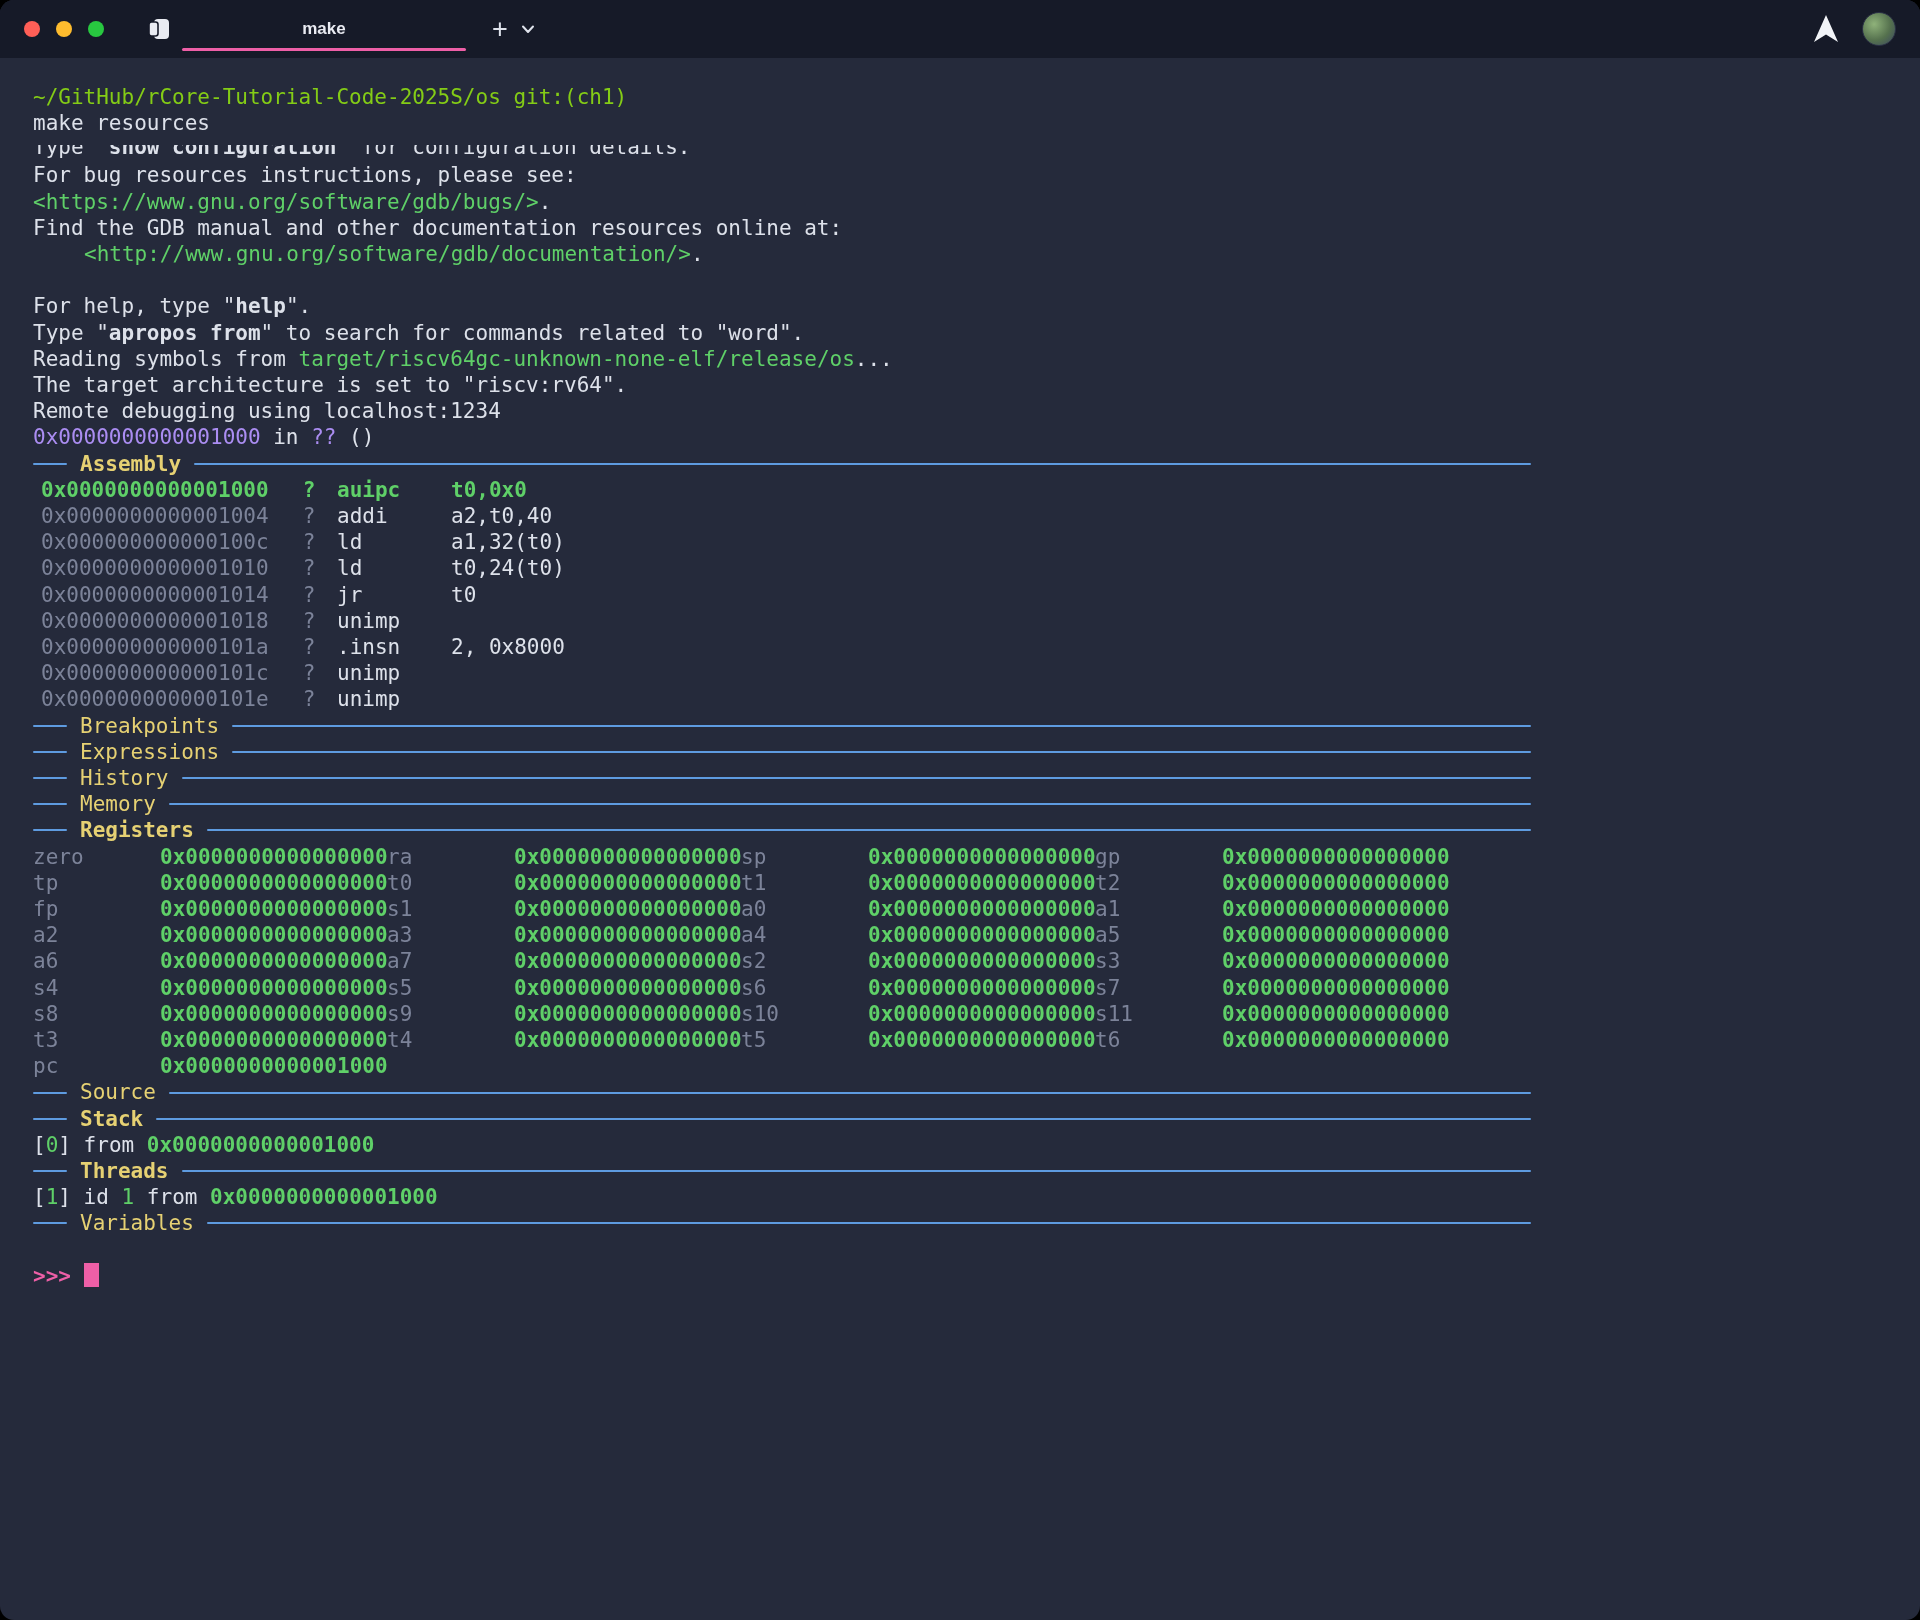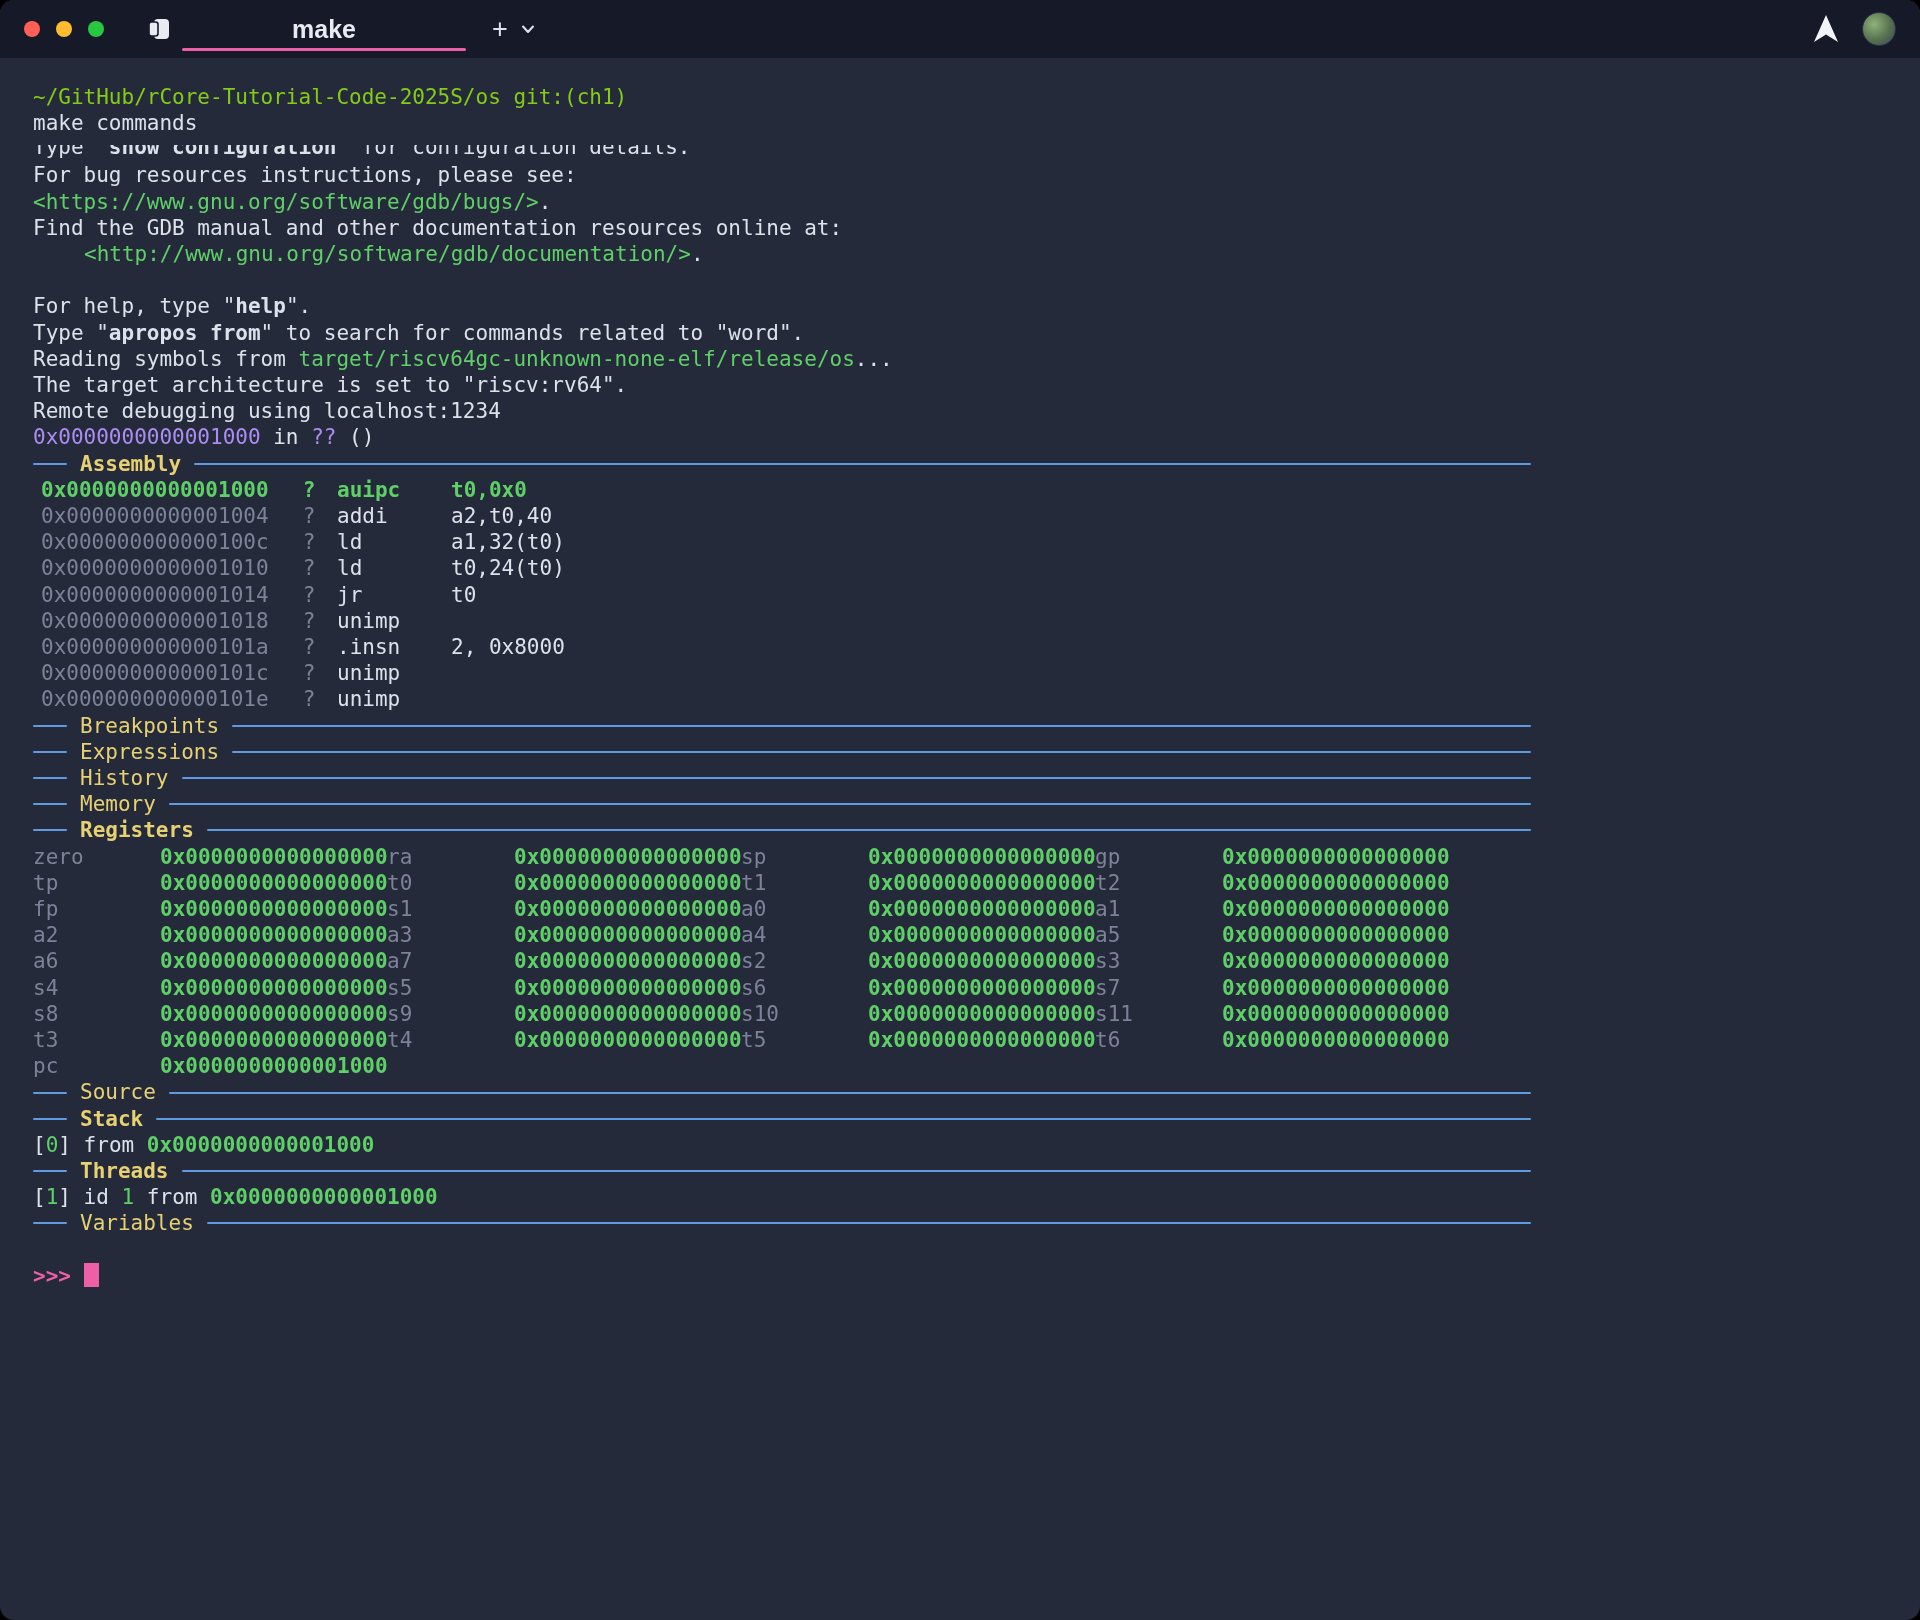--- a/index.html
+++ b/index.html
@@ -7,21 +7,21 @@
   .window{width:1920px;height:1620px;background:var(--bg,#252a3b);border-radius:14px;overflow:hidden;position:relative;font-family:"DejaVu Sans Mono",monospace;}
   
   .titlebar{height:58px;background:var(--titlebar_bg,#161a28);display:flex;align-items:center;font-family:"Liberation Sans",sans-serif;}
   .traffic{display:flex;align-items:center;margin-left:24px;}
   .tl{width:16px;height:16px;border-radius:50%;display:inline-block;margin-right:16px;}
   .tl.red{background:var(--traffic_red,#ff5f57)}
   .tl.yel{background:var(--traffic_yellow,#febc2e)}
   .tl.grn{background:var(--traffic_green,#28c840)}
   .pages-ic{margin-left:26px;display:flex;align-items:center;}
   .tab{margin-left:10px;width:284px;height:100%;position:relative;display:flex;align-items:center;justify-content:center;cursor:default;}
-  .tab-label{color:#e9ebf2;font-size:25px;font-weight:600;}
+  .tab-label{color:#e9ebf2;font-size:17px;font-weight:600;}
   .tab-underline{position:absolute;left:0;right:0;bottom:7px;height:3px;border-radius:2px;background:var(--pink,#ee5fa7);}
   .newtab{margin-left:26px;color:#dfe3ec;font-size:27px;font-weight:300;line-height:1;}
   .chev{margin-left:12px;display:flex;align-items:center;}
   .tb-spacer{flex:1;}
   .logo{margin-right:20px;display:flex;align-items:center;}
   .avatar{width:34px;height:34px;border-radius:50%;margin-right:24px;background:radial-gradient(circle at 35% 35%,#8fb27a,#55714e 55%,#3a4660 100%);border:1px solid #2c3246;}
   
   .content{padding:26px 0 0 33px;font-size:21px;line-height:26.2px;color:var(--fg,#dde1ea);}
   .ln{min-height:26.2px;white-space:pre;}
   .b{font-weight:bold}
@@ -86,21 +86,21 @@
       <svg width="32" height="32" viewBox="0 0 32 32">
           <path d="M16 2 L28 29 L16 21.5 L4 29 Z" fill="#f2f4f8"></path>
         </svg>
     </span>
     <span class="avatar"></span>
   </header>
 
   <main class="content">
 
     <div class="ln cwd"><span>~/GitHub/rCore-Tutorial-Code-2025S/os</span><span> git:(ch1)</span></div>
-    <div class="ln"><span>make commands</span></div>
+    <div class="ln"><span>make resources</span></div>
 
     <div class="clipline">
       <div class="ln"><span>Type "</span><span class="b">show configuration</span><span>" for configuration details.</span></div>
     </div>
 
     <div class="ln"><span>For bug resources instructions, please see:</span></div>
     <div class="ln"><span class="g">&lt;https://www.gnu.org/software/gdb/bugs/&gt;</span><span>.</span></div>
     <div class="ln"><span>Find the GDB manual and other documentation resources online at:</span></div>
     <div class="ln indent4"><span class="g">&lt;http://www.gnu.org/software/gdb/documentation/&gt;</span><span>.</span></div>
     <div class="ln"></div>

